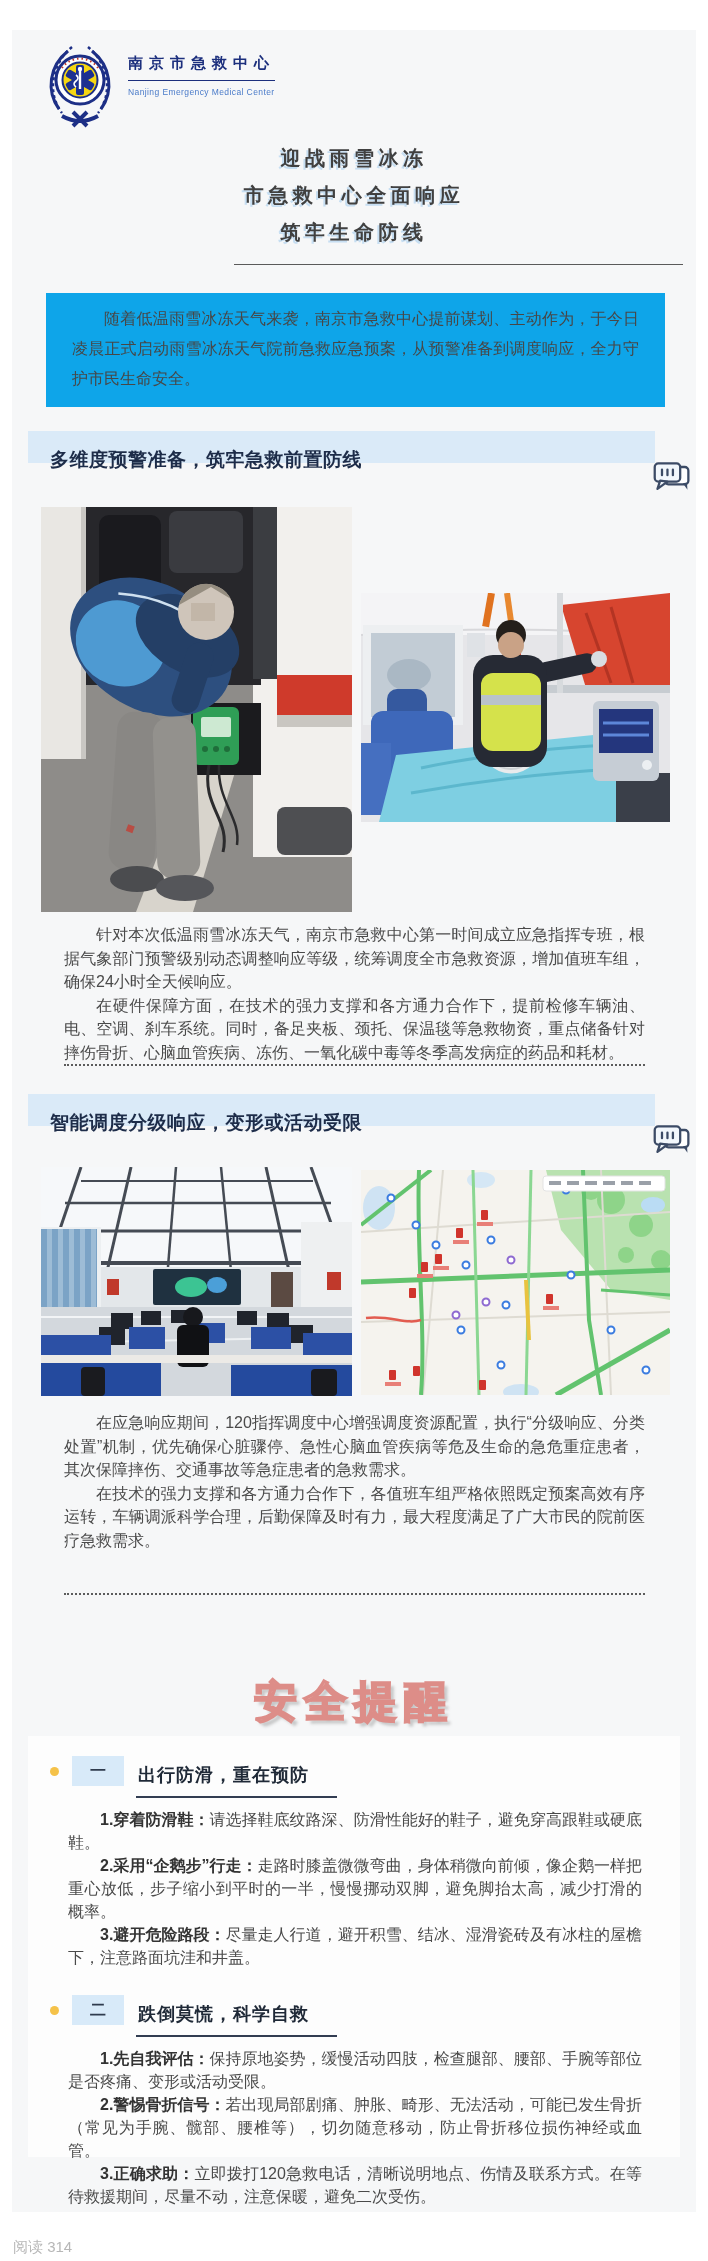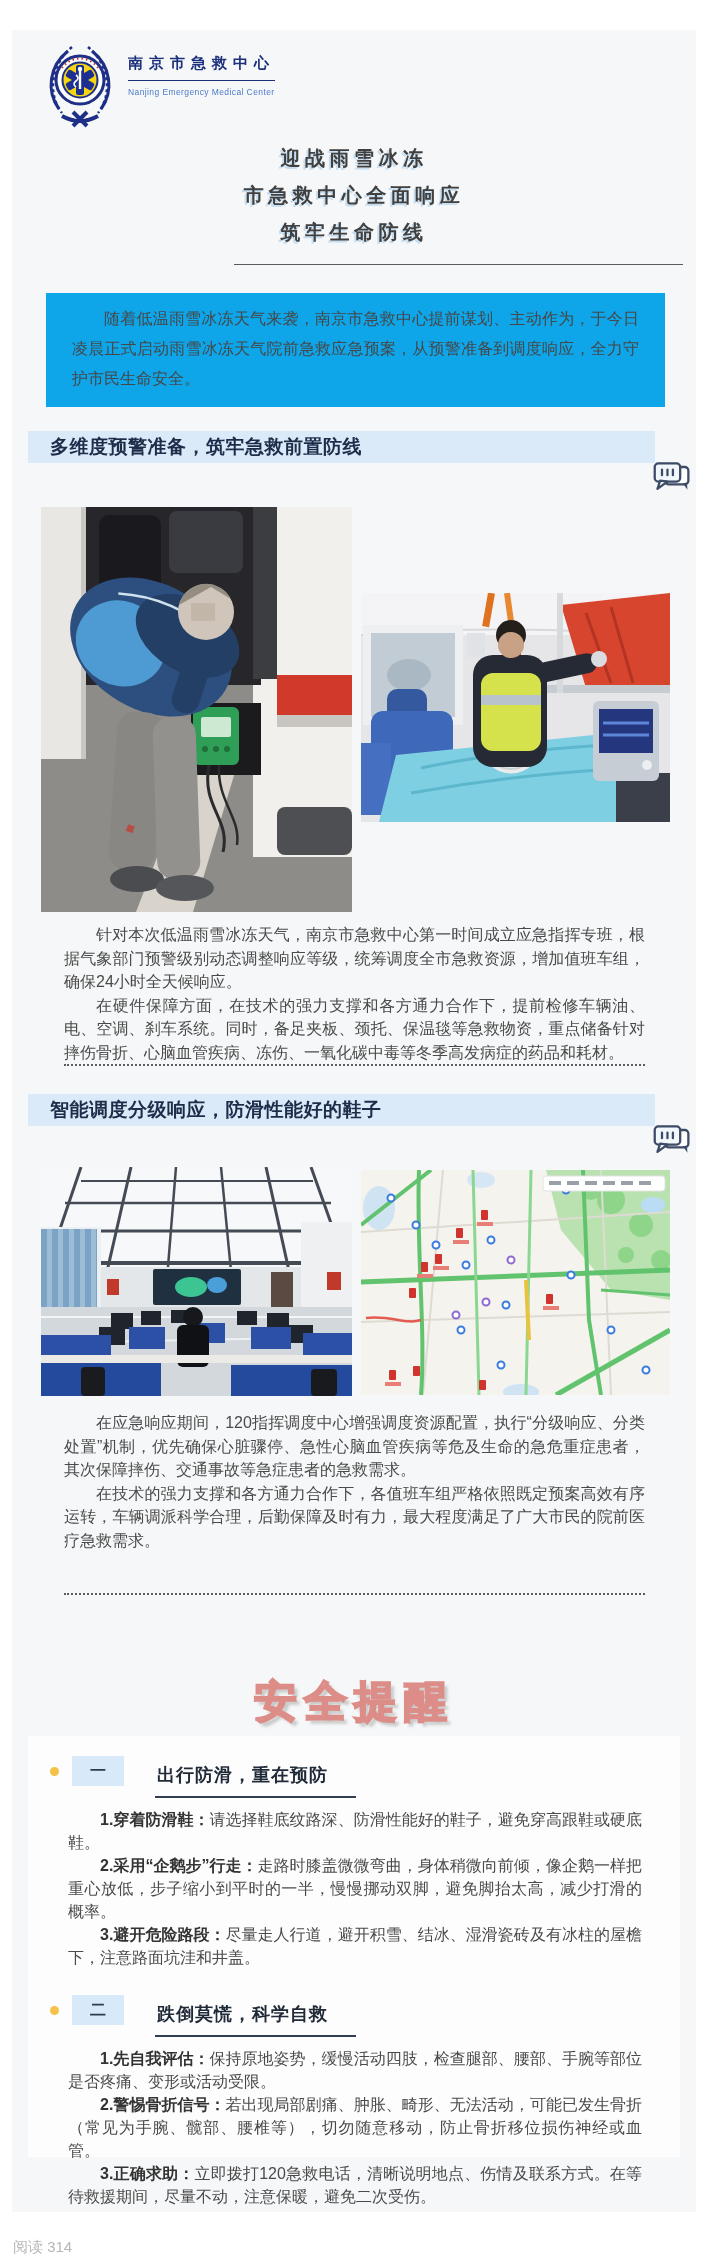--- a/index.html
+++ b/index.html
@@ -38,21 +38,21 @@
     background:#0ea5e9; padding:11px 26px 13px 26px;
   }
   .intro-box p {
     color:#474747; font-size:16px; line-height:30px; text-align:justify; text-indent:2em;
   }
 
   
   .section-head { position:absolute; left:16px; width:627px; height:32px; background:#daeaf8; }
   .section-head .head-text {
     display:block; line-height:32px; padding-left:22px;
-    color:#1d2c49; font-size:19px; font-weight:bold; letter-spacing:0.5px;
+    color:#1d2c49; font-size:19px; font-weight:bold; letter-spacing:0.5px;margin-top:13px;
   }
   .head1 { top:401px; } .head2 { top:1064px; }
   .comment-icon { position:absolute; right:-37px; top:29px; width:40px; height:34px; cursor:pointer; }
 
   
   .photos { position:absolute; left:29px; width:629px; }
   .photos1 { top:477px; height:405px; }
   .photos2 { top:1137px; height:230px; }
   .ph { position:absolute; overflow:hidden; background:#ddd; }
   .ph svg { display:block; }
@@ -82,21 +82,21 @@
     position:absolute; left:16px; top:1706px; width:652px; height:421px;
     background:#fdfdfd; padding:20px 34px 0 22px;
   }
   .sub-head { display:flex; align-items:center; margin-bottom:6px; }
   .sub-head2 { margin-top:26px; }
   .bullet-dot { width:9px; height:9px; border-radius:50%; background:#f5c249; margin-right:13px; flex:0 0 auto; }
   .num-box {
     width:52px; height:30px; background:#d8eaf9; color:#2f3b4e;
     font-size:16px; font-weight:bold; text-align:center; line-height:30px; flex:0 0 auto;
   }
-  .sub-title-wrap { margin-left:31px; border-bottom:2px solid #323d52; padding:4px 28px 9px 2px; margin-bottom:-14px; }
+  .sub-title-wrap { margin-left:12px; border-bottom:2px solid #323d52; padding:4px 28px 9px 2px; margin-bottom:-14px; }
   .sub-title { color:#1f2937; font-size:18px; font-weight:bold; letter-spacing:1px; }
   .sub-body { margin-top:22px; padding-left:18px; padding-right:4px; }
   .sub-body p { color:#4a4a4a; font-size:16px; line-height:23px; text-align:justify; text-indent:2em; }
   .sub-body p b { color:#333333; }
 
   
   .read-count { position:absolute; left:13px; top:2238px; color:#b7b7b7; font-size:15px; }
 </style>
 </head>
 <body>
@@ -237,21 +237,21 @@
     </div>
   </div>
 
   <div class="paras paras1">
     <p>针对本次低温雨雪冰冻天气，南京市急救中心第一时间成立应急指挥专班，根据气象部门预警级别动态调整响应等级，统筹调度全市急救资源，增加值班车组，确保24小时全天候响应。</p>
     <p>在硬件保障方面，在技术的强力支撑和各方通力合作下，提前检修车辆油、电、空调、刹车系统。同时，备足夹板、颈托、保温毯等急救物资，重点储备针对摔伤骨折、心脑血管疾病、冻伤、一氧化碳中毒等冬季高发病症的药品和耗材。</p>
   </div>
   <div class="dotted dotted1"></div>
 
   <div class="section-head head2">
-    <span class="head-text">智能调度分级响应，防滑性能好的鞋子</span>
+    <span class="head-text">智能调度分级响应，变形或活动受限</span>
     <span class="comment-icon">
       <svg viewBox="0 0 44 36" width="40" height="34">
         <rect x="14" y="7" width="26" height="19" rx="4" fill="#ffffff" stroke="#3c4b66" stroke-width="2.5"></rect>
         <path d="M34,25 l5,7 l-0.5,-8 z" fill="#3c4b66"></path>
         <rect x="3" y="3" width="28" height="20" rx="4" fill="#f2f7fc" stroke="#3c4b66" stroke-width="2.5"></rect>
         <path d="M9,22 L6,31 L17,23 Z" fill="#f2f7fc" stroke="#3c4b66" stroke-width="2.5" stroke-linejoin="round"></path>
         <g stroke="#3c4b66" stroke-width="2.5" stroke-linecap="round">
           <line x1="11" y1="10" x2="11" y2="16"></line>
             <line x1="17" y1="10" x2="17" y2="16"></line>
             <line x1="23" y1="10" x2="23" y2="16"></line>

